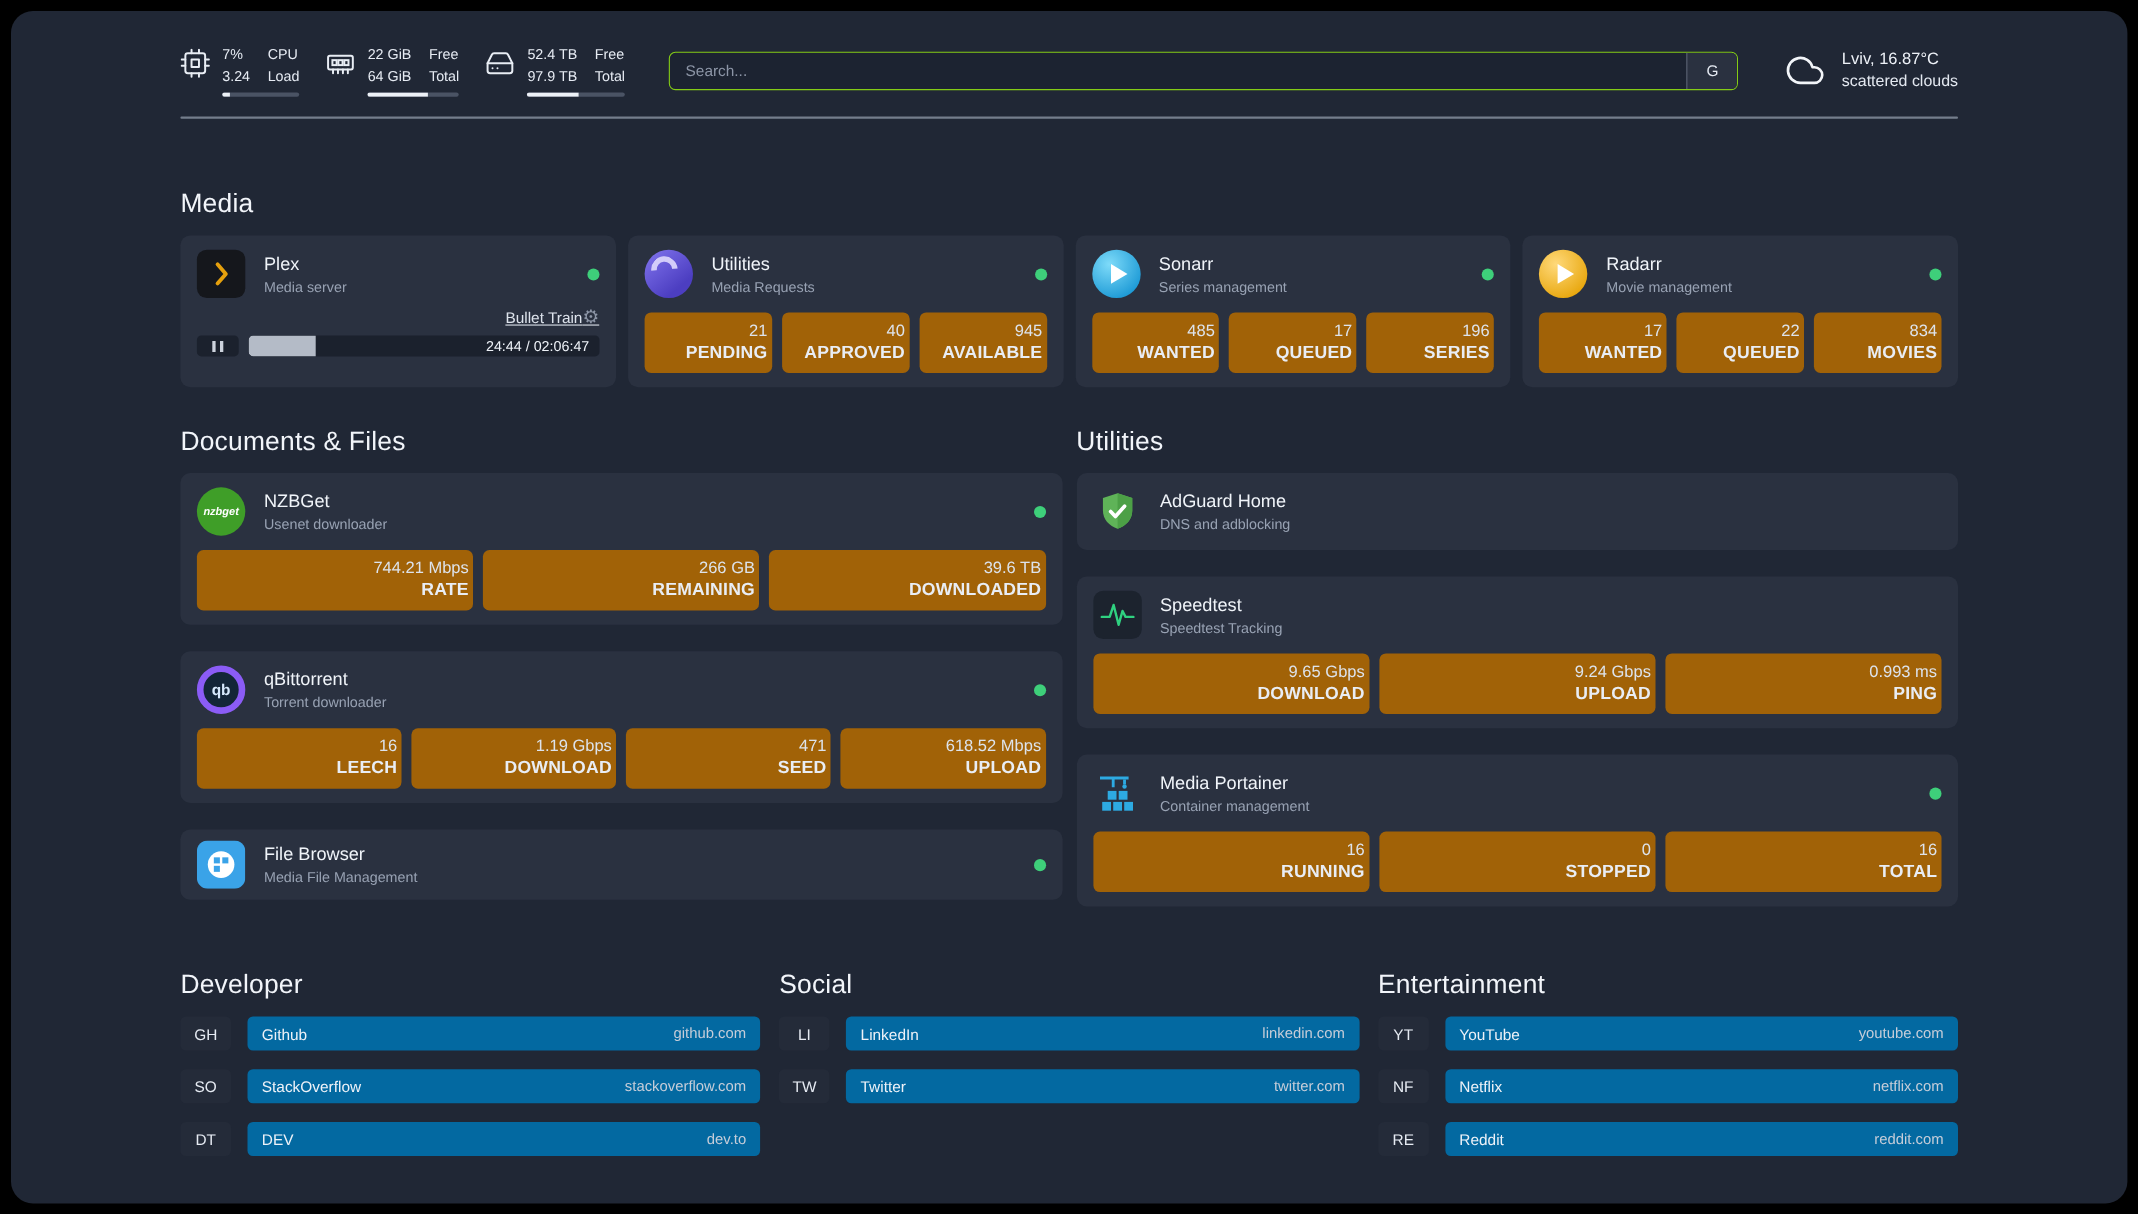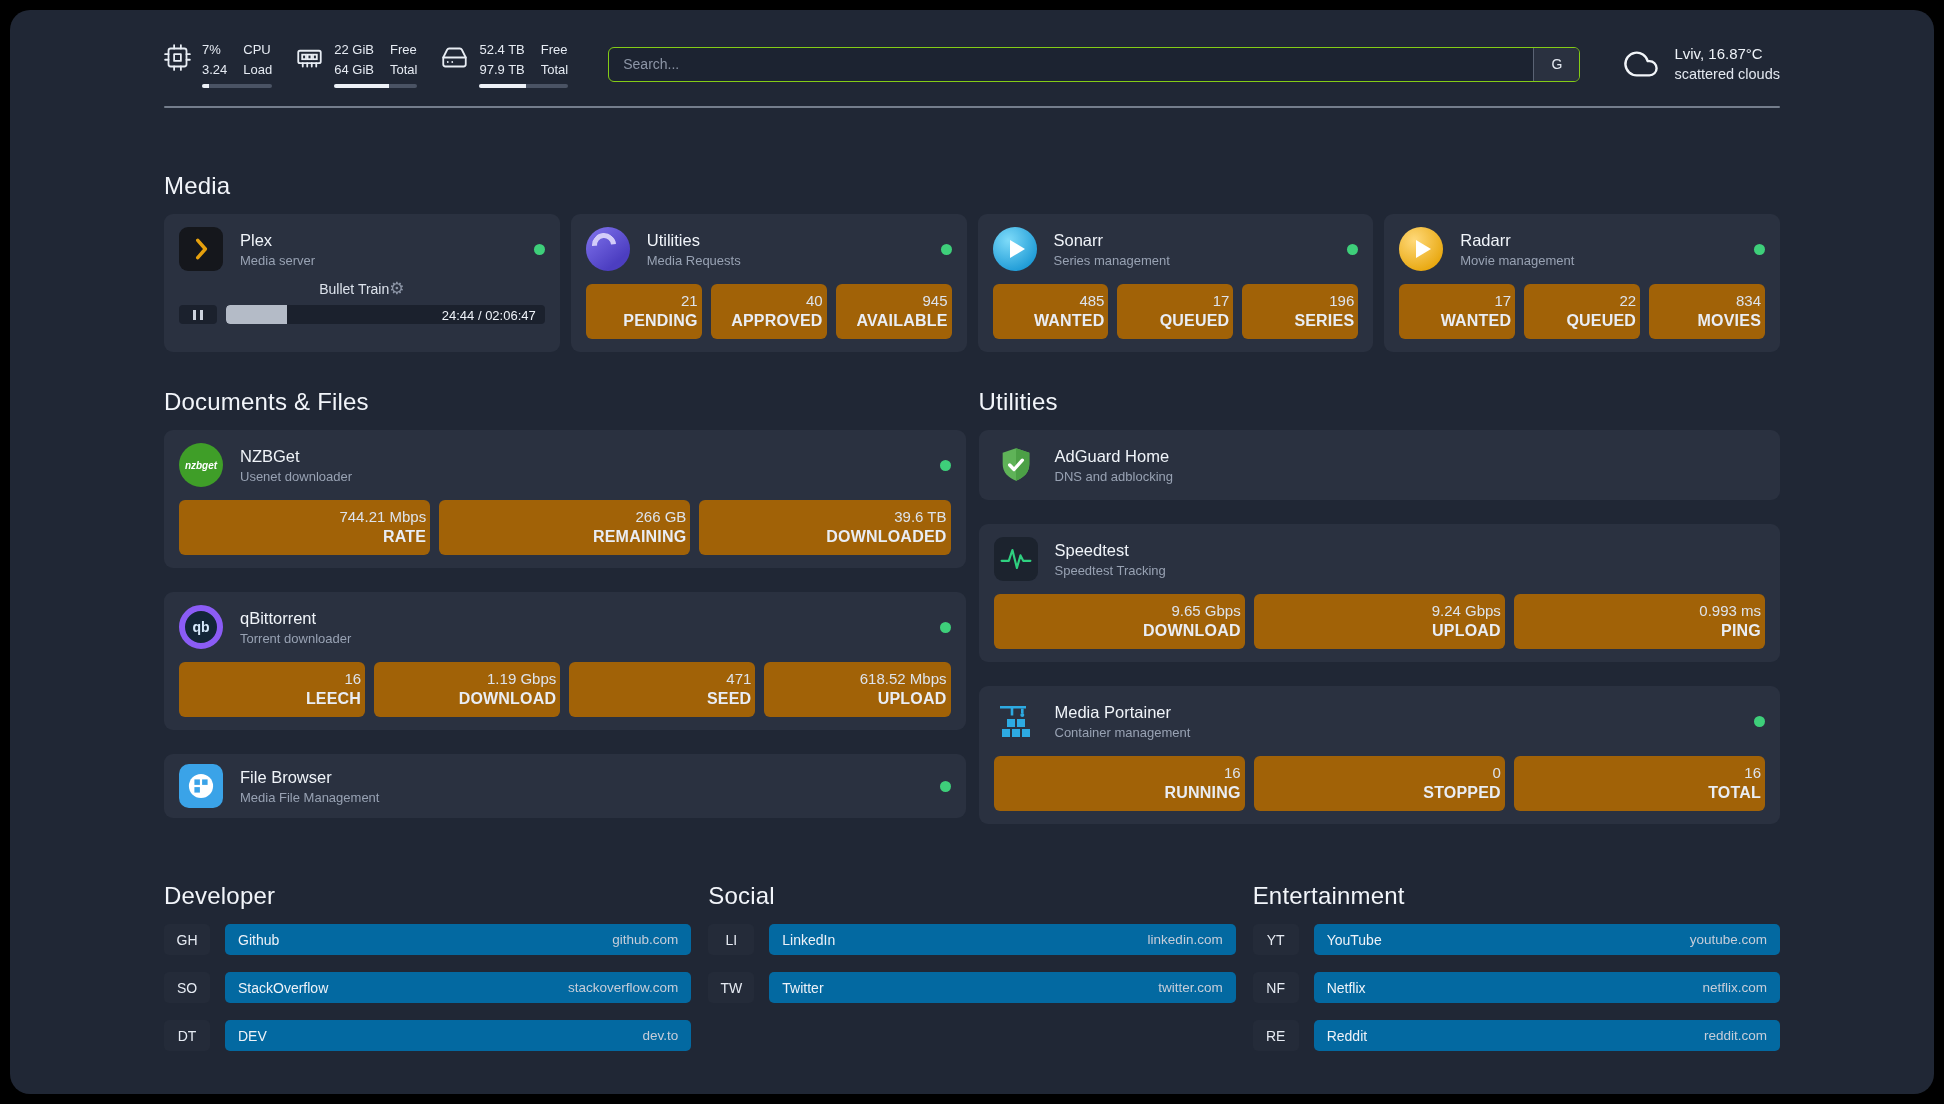--- a/index.html
+++ b/index.html
@@ -36,21 +36,21 @@
   .t-col { display:flex; flex-direction:column; justify-content:center; }
   .t-name { font-size:16.5px; font-weight:500; color:#f0f4f9; }
   .t-sub { font-size:13px; color:#98a2b3; margin-top:3px; }
   .dot { width:11px; height:11px; border-radius:50%; background:#3ecf7a; margin-left:auto; flex:0 0 auto; }
   .stats { display:flex; gap:9px; margin-top:13px; }
   .stat { flex:1; background:#a16207; border-radius:6px; text-align:right; padding:8px 4px 9px; }
   .stat-v { font-size:15px; color:#dde3ec; }
   .stat-l { font-size:16px; font-weight:700; color:#e9edf4; margin-top:3px; letter-spacing:.2px; }
 
   
-  .plex-row { display:flex; justify-content:center; align-items:center; margin-top:9px; font-size:14px; color:#dde3ec; }
+  .plex-row { display:flex; justify-content:flex-end; align-items:center; margin-top:9px; font-size:14px; color:#dde3ec;text-decoration:underline; }
   .gear { color:#8c95a6; font-size:17px; line-height:1; background:none; border:none; cursor:pointer; }
   .player { display:flex; gap:9px; align-items:center; margin-top:8px; }
   .pause { width:38px; height:19px; border-radius:4px; background:#1b212d; border:none; display:flex; align-items:center; justify-content:center; gap:4px; cursor:pointer; }
   .pause i { width:3px; height:10px; background:#cdd3dd; display:block; }
   .ptrack { flex:1; height:19px; background:#1b212d; border-radius:4px; position:relative; overflow:hidden; cursor:pointer; }
   .pfill { height:100%; background:#b4bbc7; border-radius:4px 0 0 4px; }
   .ptime { position:absolute; right:9px; top:50%; transform:translateY(-50%); font-size:13px; color:#eef2f8; }
 
   .grid-2 { display:grid; grid-template-columns:1fr 1fr; gap:13px; margin-top:36px; }
   .col-cards { display:flex; flex-direction:column; gap:24px; }

